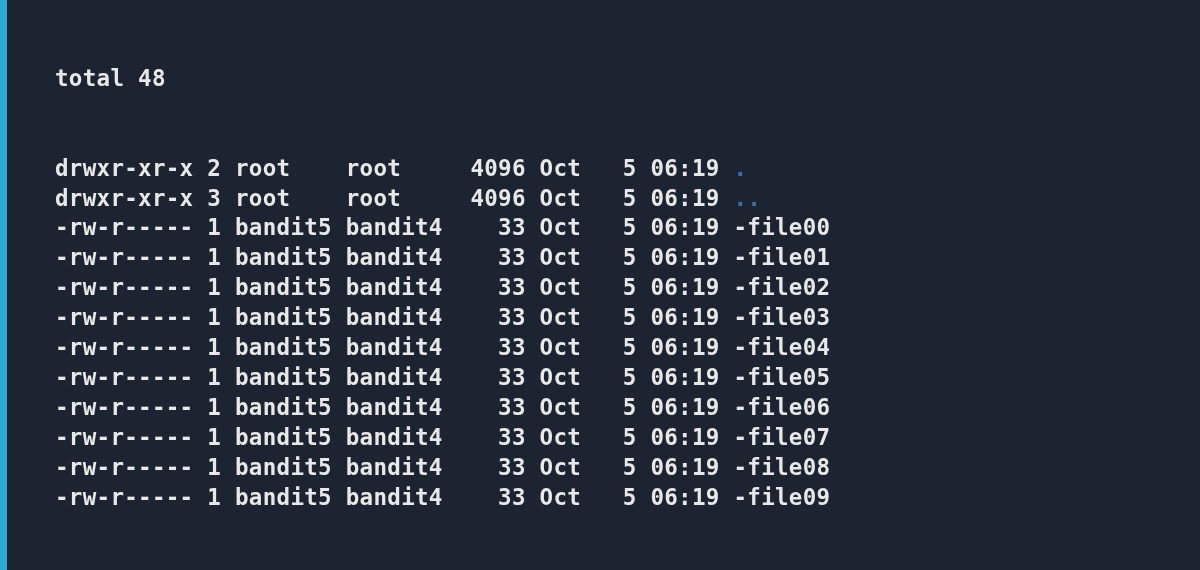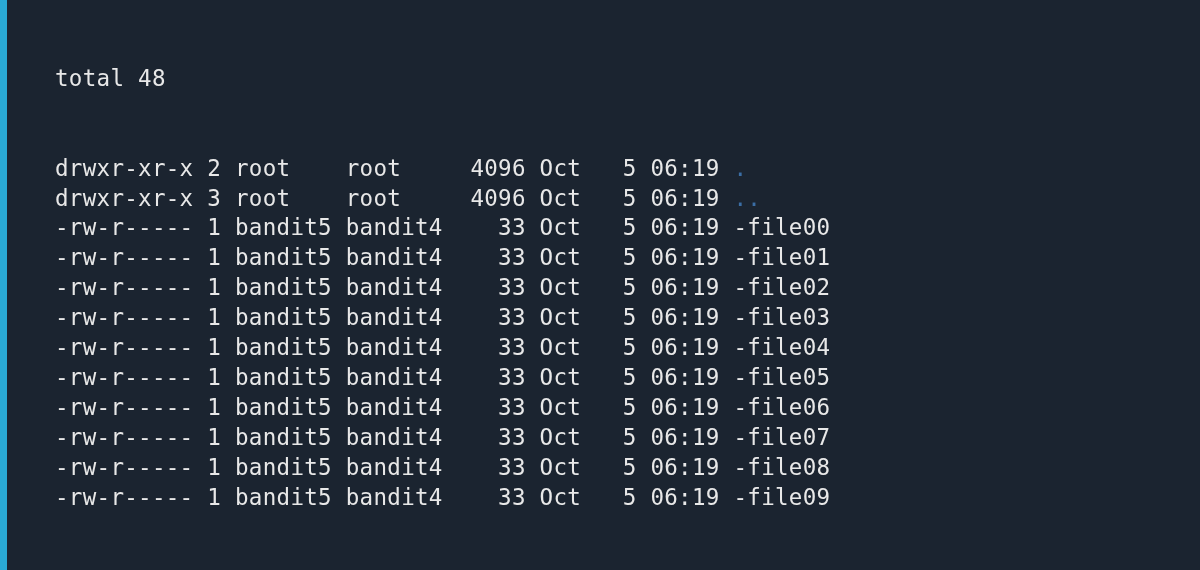--- a/index.html
+++ b/index.html
@@ -19,20 +19,21 @@
     width: 7px;
     background: #2aa9d4;
   }
   .term {
     position: absolute;
     left: 7px; right: 0; top: 0; bottom: 0;
     background: #1b2430;
     padding: 4px 10px 4px 48px;
     white-space: pre;
     letter-spacing: 0.3px;
+    font-weight: bold;
   }
   .row { display: block; }
   .blue { color: #3b6ea5; }
   .watermark {
     position: absolute;
     left: 460px;
     top: 304px;
     width: 170px;
     height: 160px;
     pointer-events: none;

